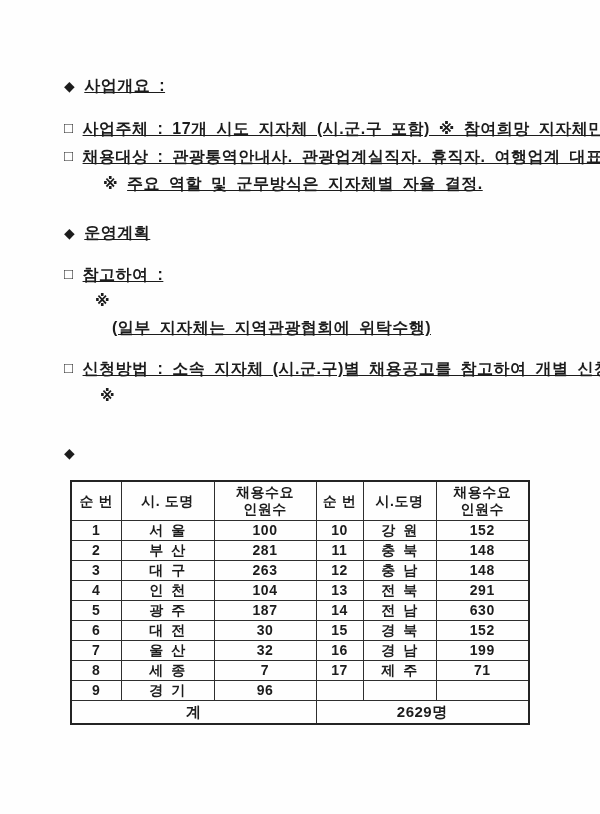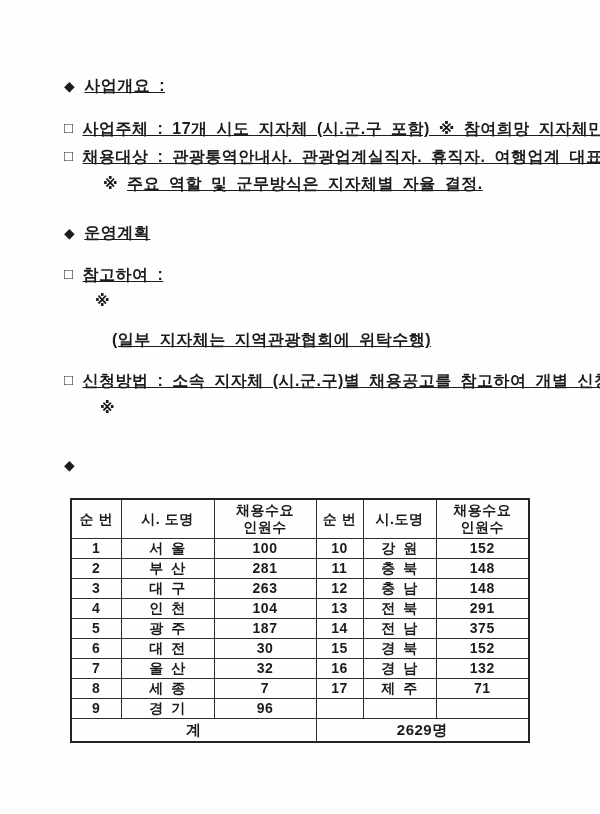--- a/index.html
+++ b/index.html
@@ -36,21 +36,21 @@
   .m-square  { font-size: 15px; position: relative; top: -1px; }
   .m-ref     { font-size: 15px; }
   .gap-wide .marker { margin-right: 15px; }
   .txt { flex: 0 0 auto; text-decoration: underline; }
 
   table.roster {
     border-collapse: collapse;
     table-layout: fixed;
     width: 458px;
     margin-left: 6px;
-    margin-top: 22px;
+    margin-top: 16px;
     border: 2px solid #242424;
     font-size: 14px;
     letter-spacing: 0.5px;
     text-align: center;
   }
   table.roster th, table.roster td {
     border: 1.5px solid #2e2e2e;
     padding: 0 2px;
     overflow: hidden;
   }
@@ -104,21 +104,21 @@
 
   <div class="line" style="margin-top:20px">
     <span class="marker m-square">□</span>
     <span class="txt">참고하여 :</span>
   </div>
 
   <div class="line gap-wide" style="margin-top:5px; padding-left:31px">
     <span class="marker m-ref">※</span>
   </div>
 
-  <div class="line" style="margin-top:18px; padding-left:48px">
+  <div class="line" style="margin-top:6px; padding-left:48px">
     <span class="txt">(일부 지자체는 지역관광협회에 위탁수행)</span>
   </div>
 
   <div class="line" style="margin-top:20px">
     <span class="marker m-square">□</span>
     <span class="txt">신청방법 : 소속 지자체 (시.군.구)별 채용공고를 참고하여 개별 신청이 원칙임.</span>
   </div>
 
   <div class="line gap-wide" style="margin-top:6px; padding-left:36px">
     <span class="marker m-ref">※</span>
@@ -181,37 +181,37 @@
           <td>13</td>
           <td>전 북</td>
           <td>291</td>
         </tr>
         <tr>
           <td>5</td>
           <td>광 주</td>
           <td>187</td>
           <td>14</td>
           <td>전 남</td>
-          <td>375</td>
+          <td>630</td>
         </tr>
         <tr>
           <td>6</td>
           <td>대 전</td>
           <td>30</td>
           <td>15</td>
           <td>경 북</td>
           <td>152</td>
         </tr>
         <tr>
           <td>7</td>
           <td>울 산</td>
           <td>32</td>
           <td>16</td>
           <td>경 남</td>
-          <td>132</td>
+          <td>199</td>
         </tr>
         <tr>
           <td>8</td>
           <td>세 종</td>
           <td>7</td>
           <td>17</td>
           <td>제 주</td>
           <td>71</td>
         </tr>
         <tr>

